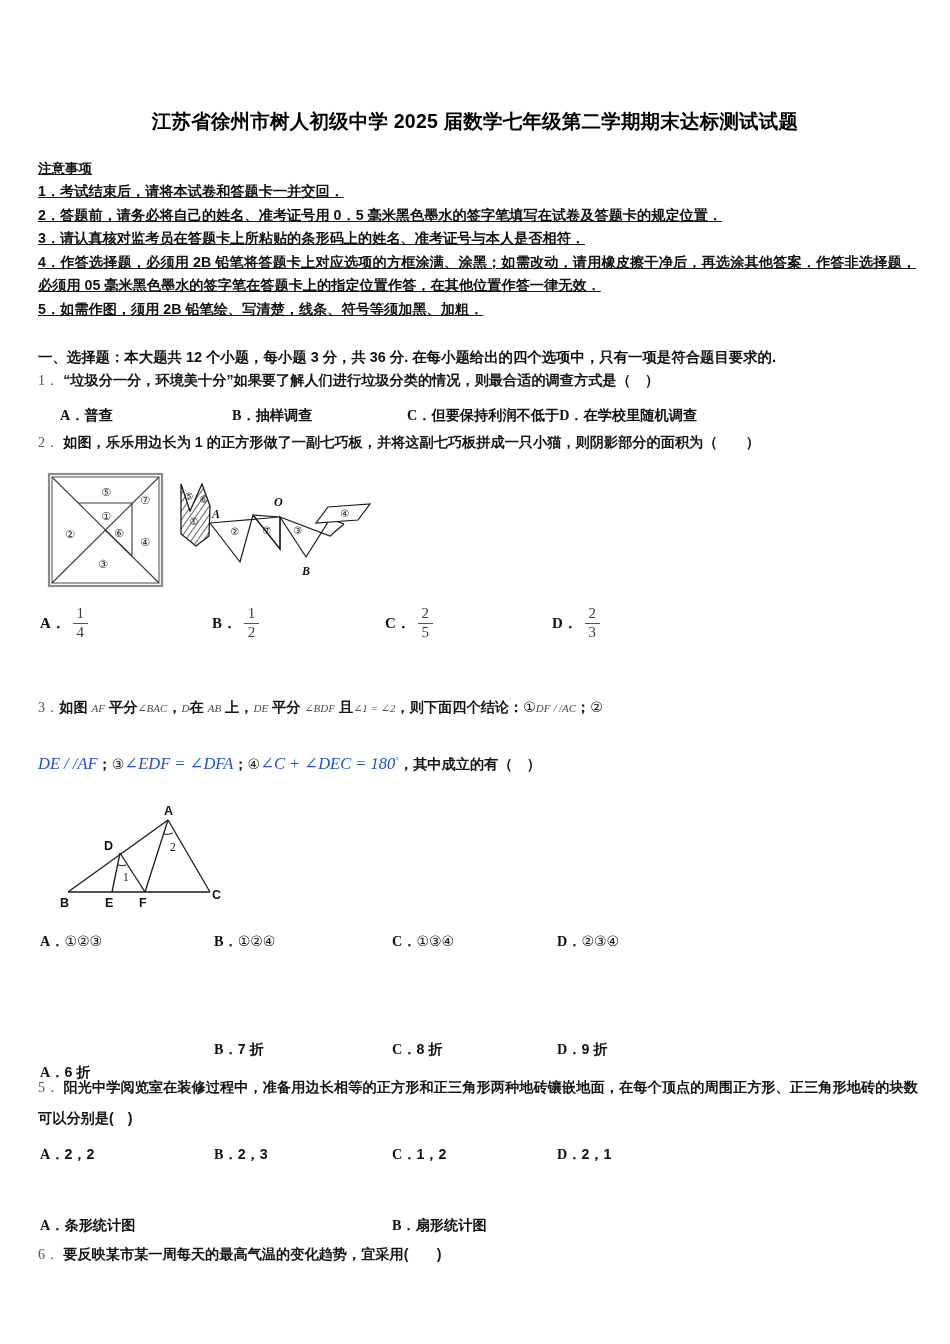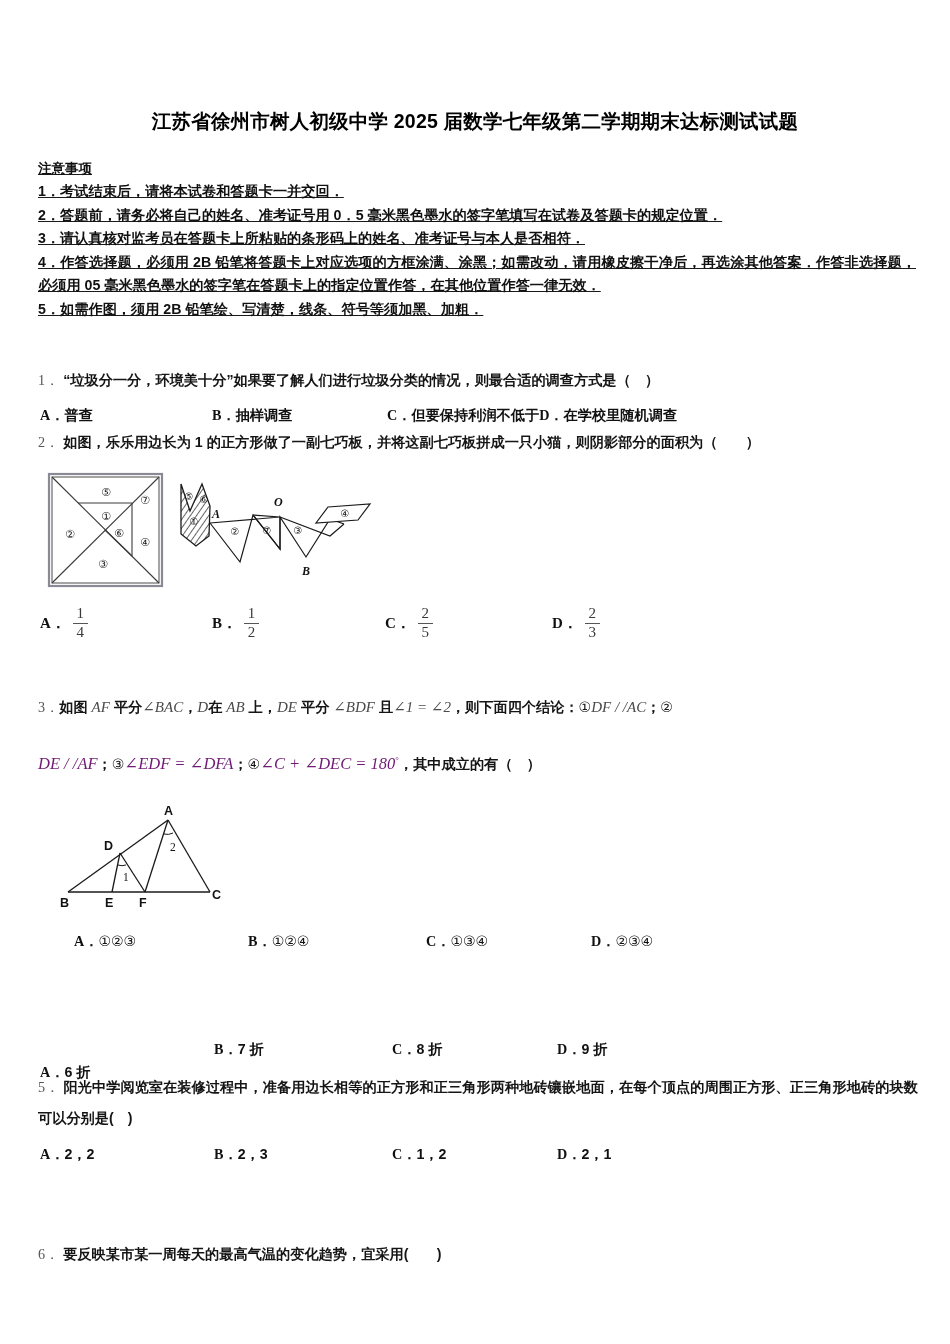--- a/index.html
+++ b/index.html
@@ -139,27 +139,27 @@
   }
   .frac .den {
     display: block;
     padding: 1px 3px 0 3px;
   }
   .mathi {
     font-family: "Liberation Serif", "DejaVu Serif", serif;
     font-style: italic;
     font-weight: normal;
     color: #4a4a4a;
-    font-size: 15px;
+    font-size: 11px;
   }
   .mathi-lg {
     font-family: "Liberation Serif", "DejaVu Serif", serif;
     font-style: italic;
     font-weight: normal;
-    color: #701a75;
+    color: #1d4ed8;
     font-size: 16.5px;
   }
   .circnum {
     font-family: "DejaVu Sans", sans-serif;
     font-weight: normal;
     font-size: 14px;
   }
   .fig {
     position: absolute;
   }
@@ -178,27 +178,28 @@
 
   <div class="notice">
     <div class="notice-head">注意事项</div>
     <div class="notice-line">1．考试结束后，请将本试卷和答题卡一并交回．</div>
     <div class="notice-line">2．答题前，请务必将自己的姓名、准考证号用 0．5 毫米黑色墨水的签字笔填写在试卷及答题卡的规定位置．</div>
     <div class="notice-line">3．请认真核对监考员在答题卡上所粘贴的条形码上的姓名、准考证号与本人是否相符．</div>
     <div class="notice-line">4．作答选择题，必须用 2B 铅笔将答题卡上对应选项的方框涂满、涂黑；如需改动，请用橡皮擦干净后，再选涂其他答案．作答非选择题，必须用 05 毫米黑色墨水的签字笔在答题卡上的指定位置作答，在其他位置作答一律无效．</div>
     <div class="notice-line">5．如需作图，须用 2B 铅笔绘、写清楚，线条、符号等须加黑、加粗．</div>
   </div>
 
+  <div class="section-head">一、选择题：本大题共 12 个小题，每小题 3 分，共 36 分. 在每小题给出的四个选项中，只有一项是符合题目要求的.</div>
 
   <div class="q" style="top:367px;">
     <span class="qnum">1．</span>
     <span>“垃圾分一分，环境美十分”如果要了解人们进行垃圾分类的情况，则最合适的调查方式是（　）</span>
   </div>
   <div class="opts" style="top:406px;">
-    <span class="op" style="width:172px;"><span class="lab">A．</span><span>普查</span></span><span class="op" style="width:175px;"><span class="lab">B．</span><span>抽样调查</span></span><span class="op"><span class="lab">C．</span><span>但要保持利润不低于</span></span><span class="op"><span class="lab">D．</span><span>在学校里随机调查</span></span>
+    <span class="op" style="width:172px;margin-left:20px;"><span class="lab">A．</span><span>普查</span></span><span class="op" style="width:175px;"><span class="lab">B．</span><span>抽样调查</span></span><span class="op"><span class="lab">C．</span><span>但要保持利润不低于</span></span><span class="op"><span class="lab">D．</span><span>在学校里随机调查</span></span>
   </div>
 
   <div class="q" style="top:429px;">
     <span class="qnum">2．</span>
     <span>如图，乐乐用边长为 1 的正方形做了一副七巧板，并将这副七巧板拼成一只小猫，则阴影部分的面积为（　　）</span>
   </div>
 
   <div class="fig" style="left:40px; top:468px;">
     <svg width="380" height="125" viewBox="0 0 380 125" xmlns="http://www.w3.org/2000/svg">
 
@@ -330,33 +331,36 @@
         <text x="152" y="104">C</text>
       </g>
       <g font-family="Liberation Serif, serif" font-size="11.5" fill="#111">
         <text x="63" y="86">1</text>
         <text x="110" y="56">2</text>
       </g>
     </svg>
   </div>
 
   <div class="opts" style="top:932px;">
-    <span class="op" style="width:174px;margin-left:34px;"><span class="lab">A．</span><span class="circnum">①②③</span></span><span class="op" style="width:178px;"><span class="lab">B．</span><span class="circnum">①②④</span></span><span class="op" style="width:165px;"><span class="lab">C．</span><span class="circnum">①③④</span></span><span class="op"><span class="lab">D．</span><span class="circnum">②③④</span></span>
+    <span class="op" style="width:174px;"><span class="lab">A．</span><span class="circnum">①②③</span></span><span class="op" style="width:178px;"><span class="lab">B．</span><span class="circnum">①②④</span></span><span class="op" style="width:165px;"><span class="lab">C．</span><span class="circnum">①③④</span></span><span class="op"><span class="lab">D．</span><span class="circnum">②③④</span></span>
   </div>
 
   <div class="opts" style="top:1040px;">
     <span class="op" style="width:174px;margin-top:23px;"><span class="lab">A．</span><span>6 折</span></span><span class="op" style="width:178px;"><span class="lab">B．</span><span>7 折</span></span><span class="op" style="width:165px;"><span class="lab">C．</span><span>8 折</span></span><span class="op"><span class="lab">D．</span><span>9 折</span></span>
   </div>
 
   <div class="q" style="top:1072px; line-height:31px;">
     <span class="qnum">5．</span>
     <span>阳光中学阅览室在装修过程中，准备用边长相等的正方形和正三角形两种地砖镶嵌地面，在每个顶点的周围正方形、正三角形地砖的块数可以分别是(　)</span>
   </div>
   <div class="opts" style="top:1145px;">
     <span class="op" style="width:174px;"><span class="lab">A．</span><span>2，2</span></span><span class="op" style="width:178px;"><span class="lab">B．</span><span>2，3</span></span><span class="op" style="width:165px;"><span class="lab">C．</span><span>1，2</span></span><span class="op"><span class="lab">D．</span><span>2，1</span></span>
   </div>
 
   <div class="q" style="top:1241px;">
     <span class="qnum">6．</span>
     <span>要反映某市某一周每天的最高气温的变化趋势，宜采用(　　)</span>
   </div>
+  <div class="opts" style="top:1216px;">
+    <span class="op" style="width:352px;"><span class="lab">A．</span><span>条形统计图</span></span><span class="op"><span class="lab">B．</span><span>扇形统计图</span></span>
+  </div>
 
 </div>
 
 </body></html>

